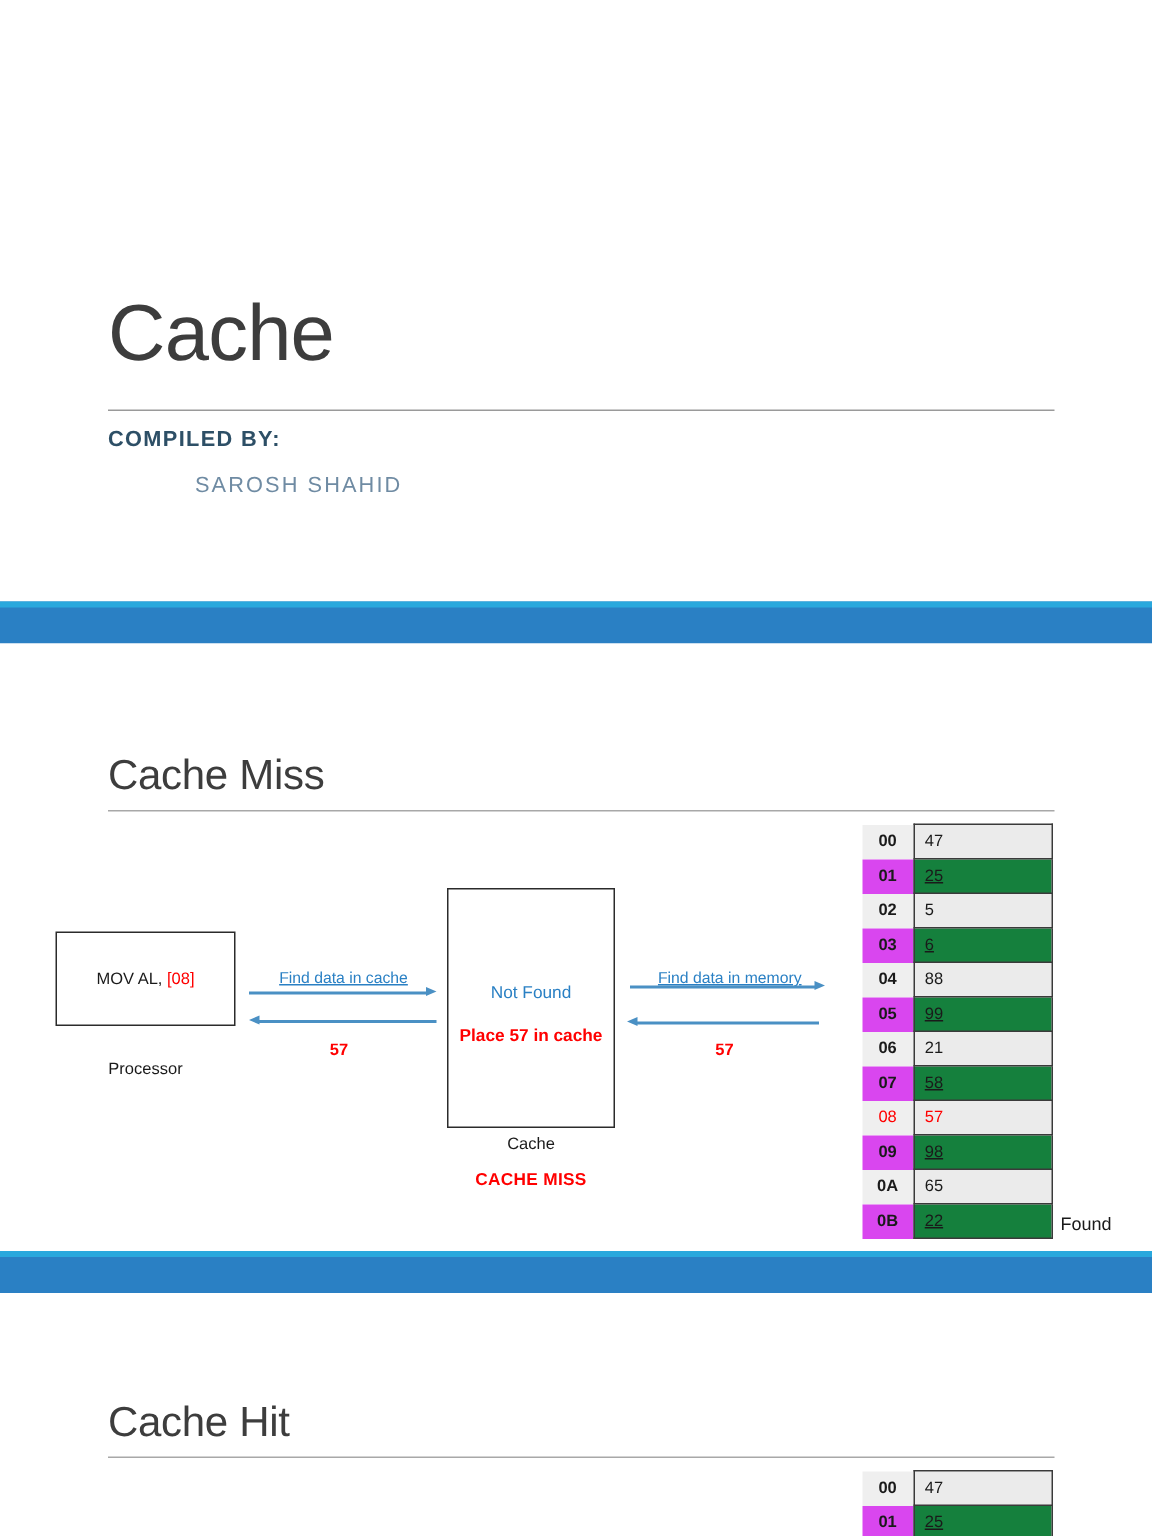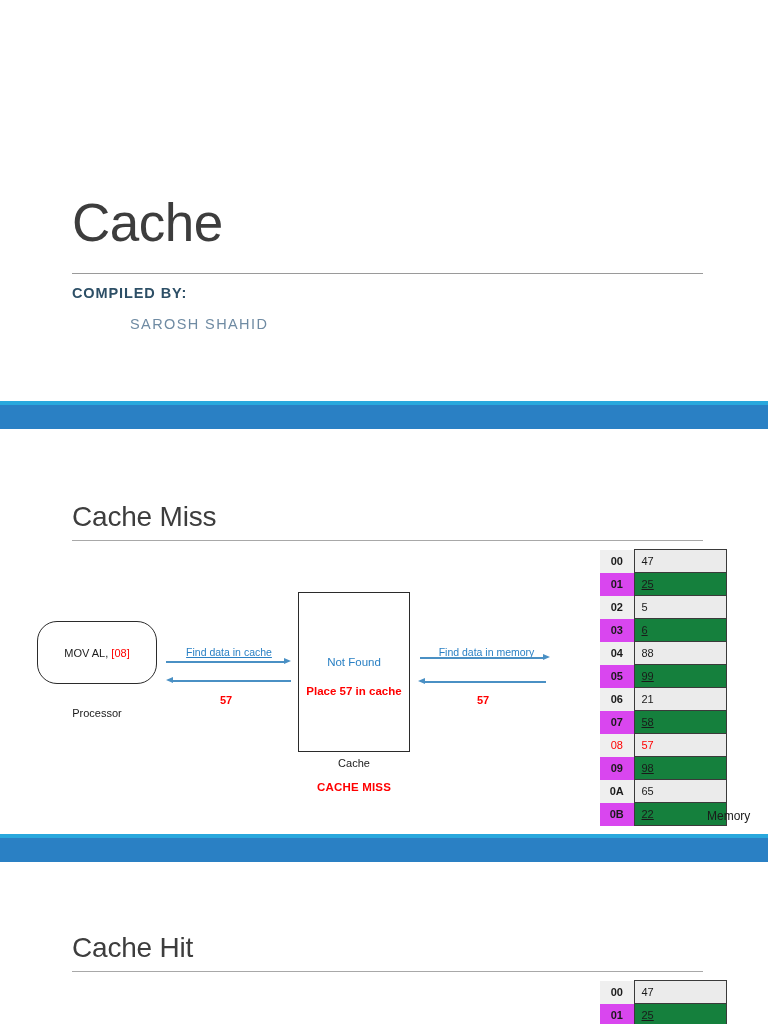--- a/index.html
+++ b/index.html
@@ -121,21 +121,20 @@
     background: #ffffff;
   }
   #processor-box {
     left: 37px;
     top: 192px;
     width: 120px;
     height: 63px;
     display: flex;
     align-items: center;
     justify-content: center;
-    border-radius: 20px;
   }
   #processor-instruction {
     font-size: 11px;
     color: #1a1a1a;
     white-space: nowrap;
   }
   #processor-instruction .addr { color: #ff0000; }
   #processor-label {
     position: absolute;
     left: 37px;
@@ -240,21 +239,20 @@
   #head-b1 { left: 543px; top: 224.5px; }
   #line-b2 { left: 424px; top: 252px; width: 122px; }
   #head-b2 { left: 418px; top: 248.5px; }
   #lbl-57-right { left: 443px; top: 265px; width: 80px; }
 
   
   .mem-table {
     position: absolute;
     border-collapse: collapse;
     font-size: 11px;
-    margin-left: 25px;
   }
   .mem-table td {
     padding: 0;
     height: 23px;
     vertical-align: middle;
     box-sizing: border-box;
   }
   .mem-table td.addr {
     width: 34px;
     text-align: center;
@@ -391,21 +389,21 @@
           <tr class="light">
             <td class="addr">0A</td>
             <td class="val">65</td>
           </tr>
           <tr class="dark">
             <td class="addr">0B</td>
             <td class="val">22</td>
           </tr>
         </tbody>
     </table>
-    <div id="memory-label-miss">Memory</div>
+    <div id="memory-label-miss">Found</div>
   </div>
 </div>
 
 <div class="blue-bar" id="bar-2">
   <div class="stripe"></div>
 </div>
 
 <div id="slide-hit">
   <div class="section-heading" id="hit-heading">Cache Hit</div>
   <div class="section-rule" id="hit-rule"></div>

